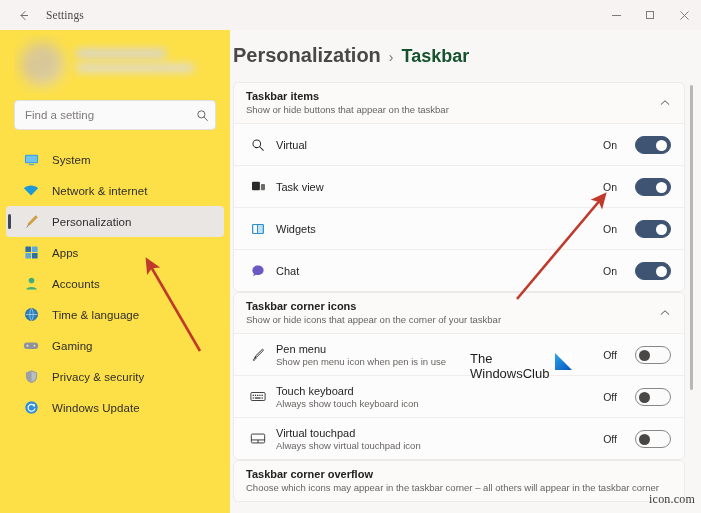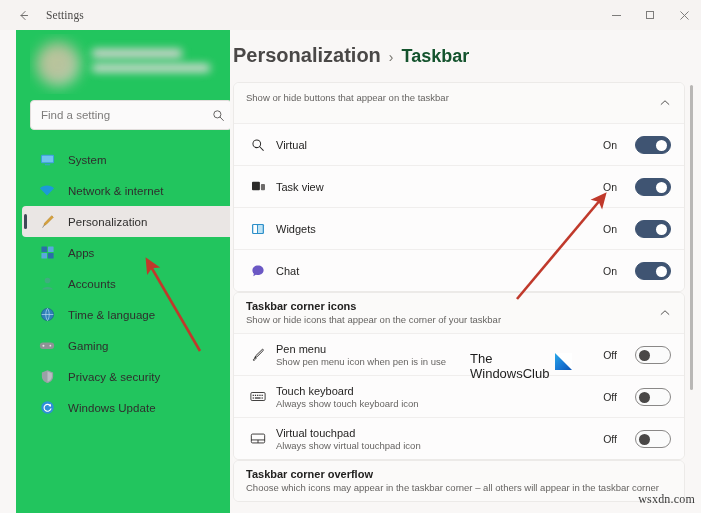--- a/index.html
+++ b/index.html
@@ -63,24 +63,24 @@
     border: 1px solid #7d7c7b;
   }
   .tb-btn .dash {
     width: 9px; height: 1px;
     background: #7d7c7b;
   }
 
   
   .sidebar {
     position: absolute;
-    top: 30px; left: 16px;
+    top: 30px; left: 0;
     width: 230px;
     height: 483px;
-    background: #22c55e;
+    background: #fde047;
   }
   .profile {
     position: relative;
     margin: 4px 14px 0 14px;
     height: 60px;
     overflow: hidden;
   }
   .profile .pimg {
     position: absolute;
     left: 6px; top: 8px;
@@ -506,20 +506,21 @@
     <div class="breadcrumb">
       <span class="bc-parent">Personalization</span>
       <span class="bc-sep">›</span>
       <span class="bc-current">Taskbar</span>
     </div>
 
     <div style="margin-top:15px;">
 
       <div class="card">
         <div class="card-head">
+          <div class="ch-title">Taskbar items</div>
           <div class="ch-sub">Show or hide buttons that appear on the taskbar</div>
           <span class="chev">
             <svg width="12" height="12" viewBox="0 0 14 14" fill="none">
               <path d="M2.5 8.6 L7 4.4 L11.5 8.6" stroke="#4a4847" stroke-width="1.1" stroke-linecap="round" stroke-linejoin="round"></path>
             </svg>
           </span>
         </div>
 
         <div class="row">
           <span class="rico">
@@ -684,21 +685,21 @@
     <div class="scrollbar"></div>
 
     <div class="watermark" style="left:240px; top:322px;">
       <div class="wm-text">
         <span class="wm1">The</span>
         <span class="wm2">WindowsClub</span>
       </div>
       <div class="wm-logo"></div>
     </div>
 
-    <div class="wsxdn">wsxdn.com</div>
+    <div class="wsxdn">icon.com</div>
   </div>
 
   <svg class="arrows" viewBox="0 0 701 513">
     <defs>
       <marker id="ah" markerWidth="7" markerHeight="7" refX="3.2" refY="3.5" orient="auto">
         <path d="M0.4,0.6 L6.6,3.5 L0.4,6.4 L1.8,3.5 Z" fill="#c0392b"></path>
       </marker>
     </defs>
     <line x1="517" y1="299" x2="601" y2="199" stroke="#c0392b" stroke-width="2.6" marker-end="url(#ah)"></line>
     <line x1="200" y1="351" x2="150" y2="265" stroke="#c0392b" stroke-width="2.6" marker-end="url(#ah)"></line>

